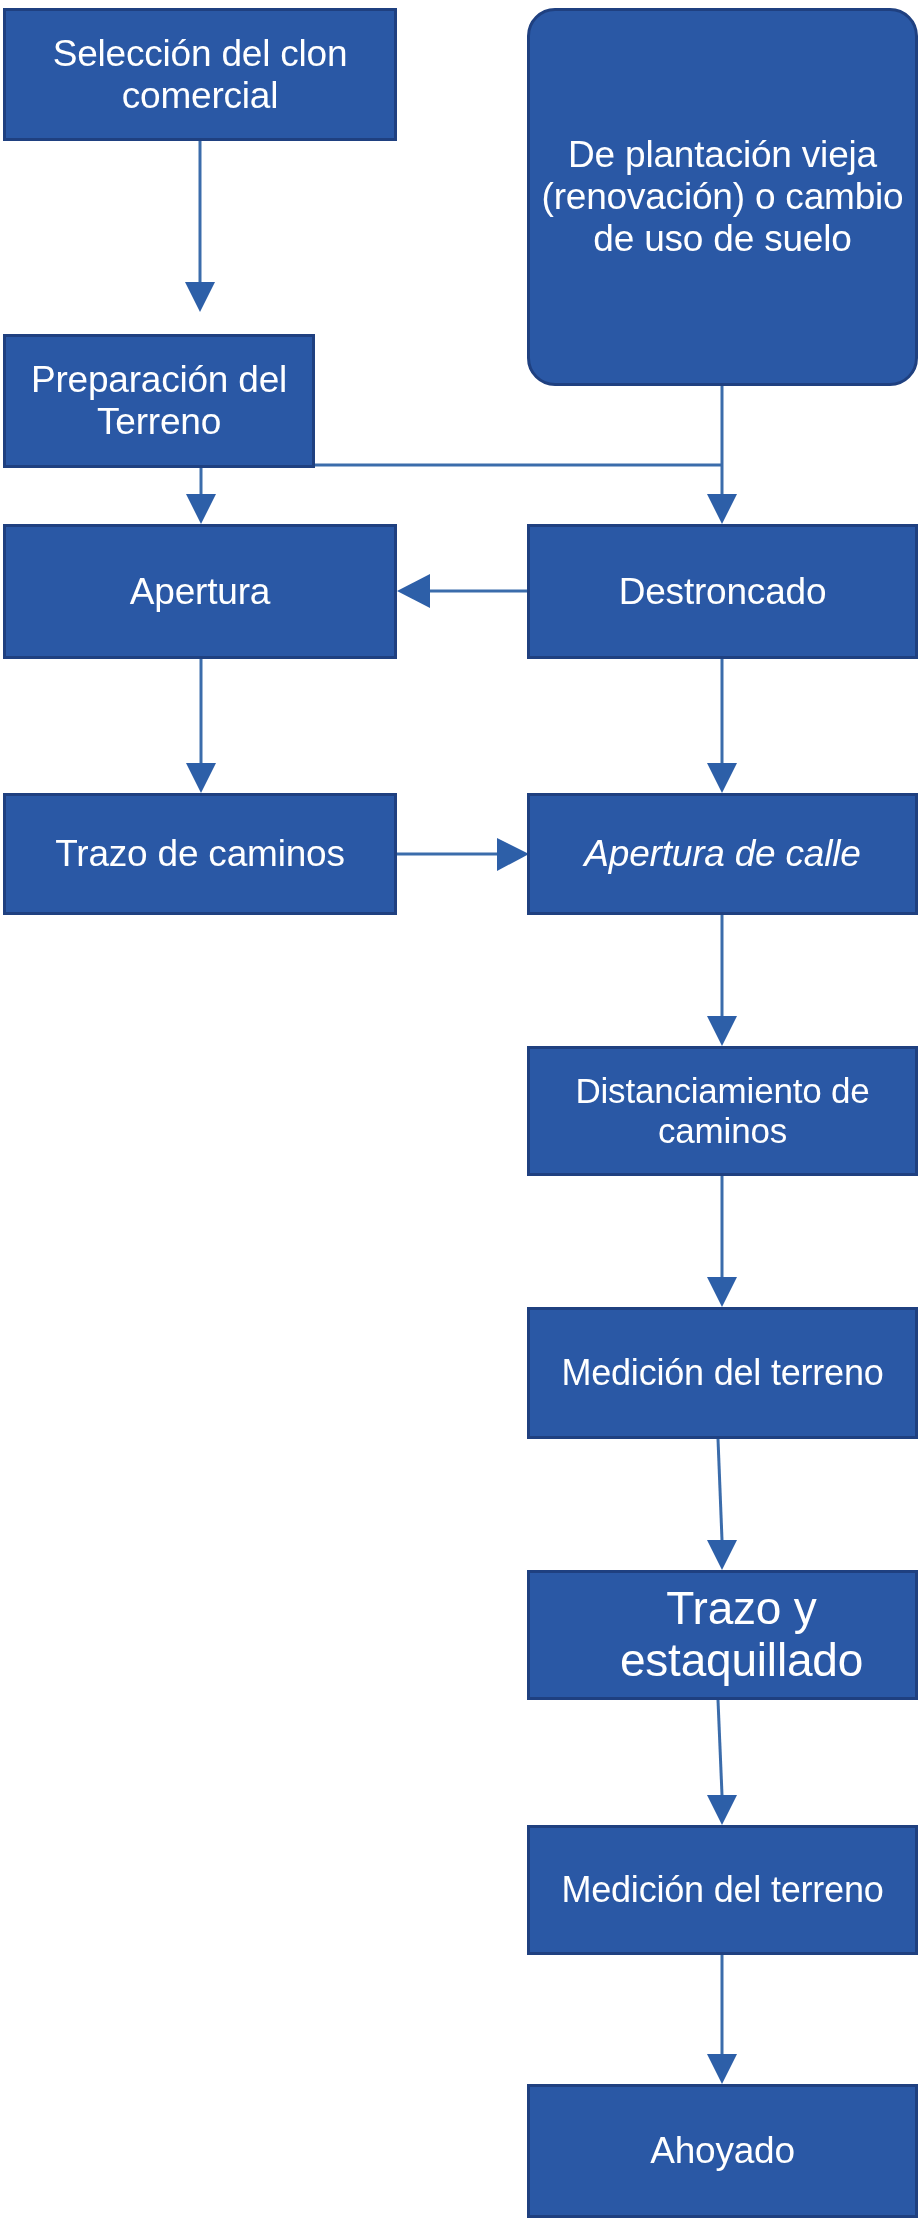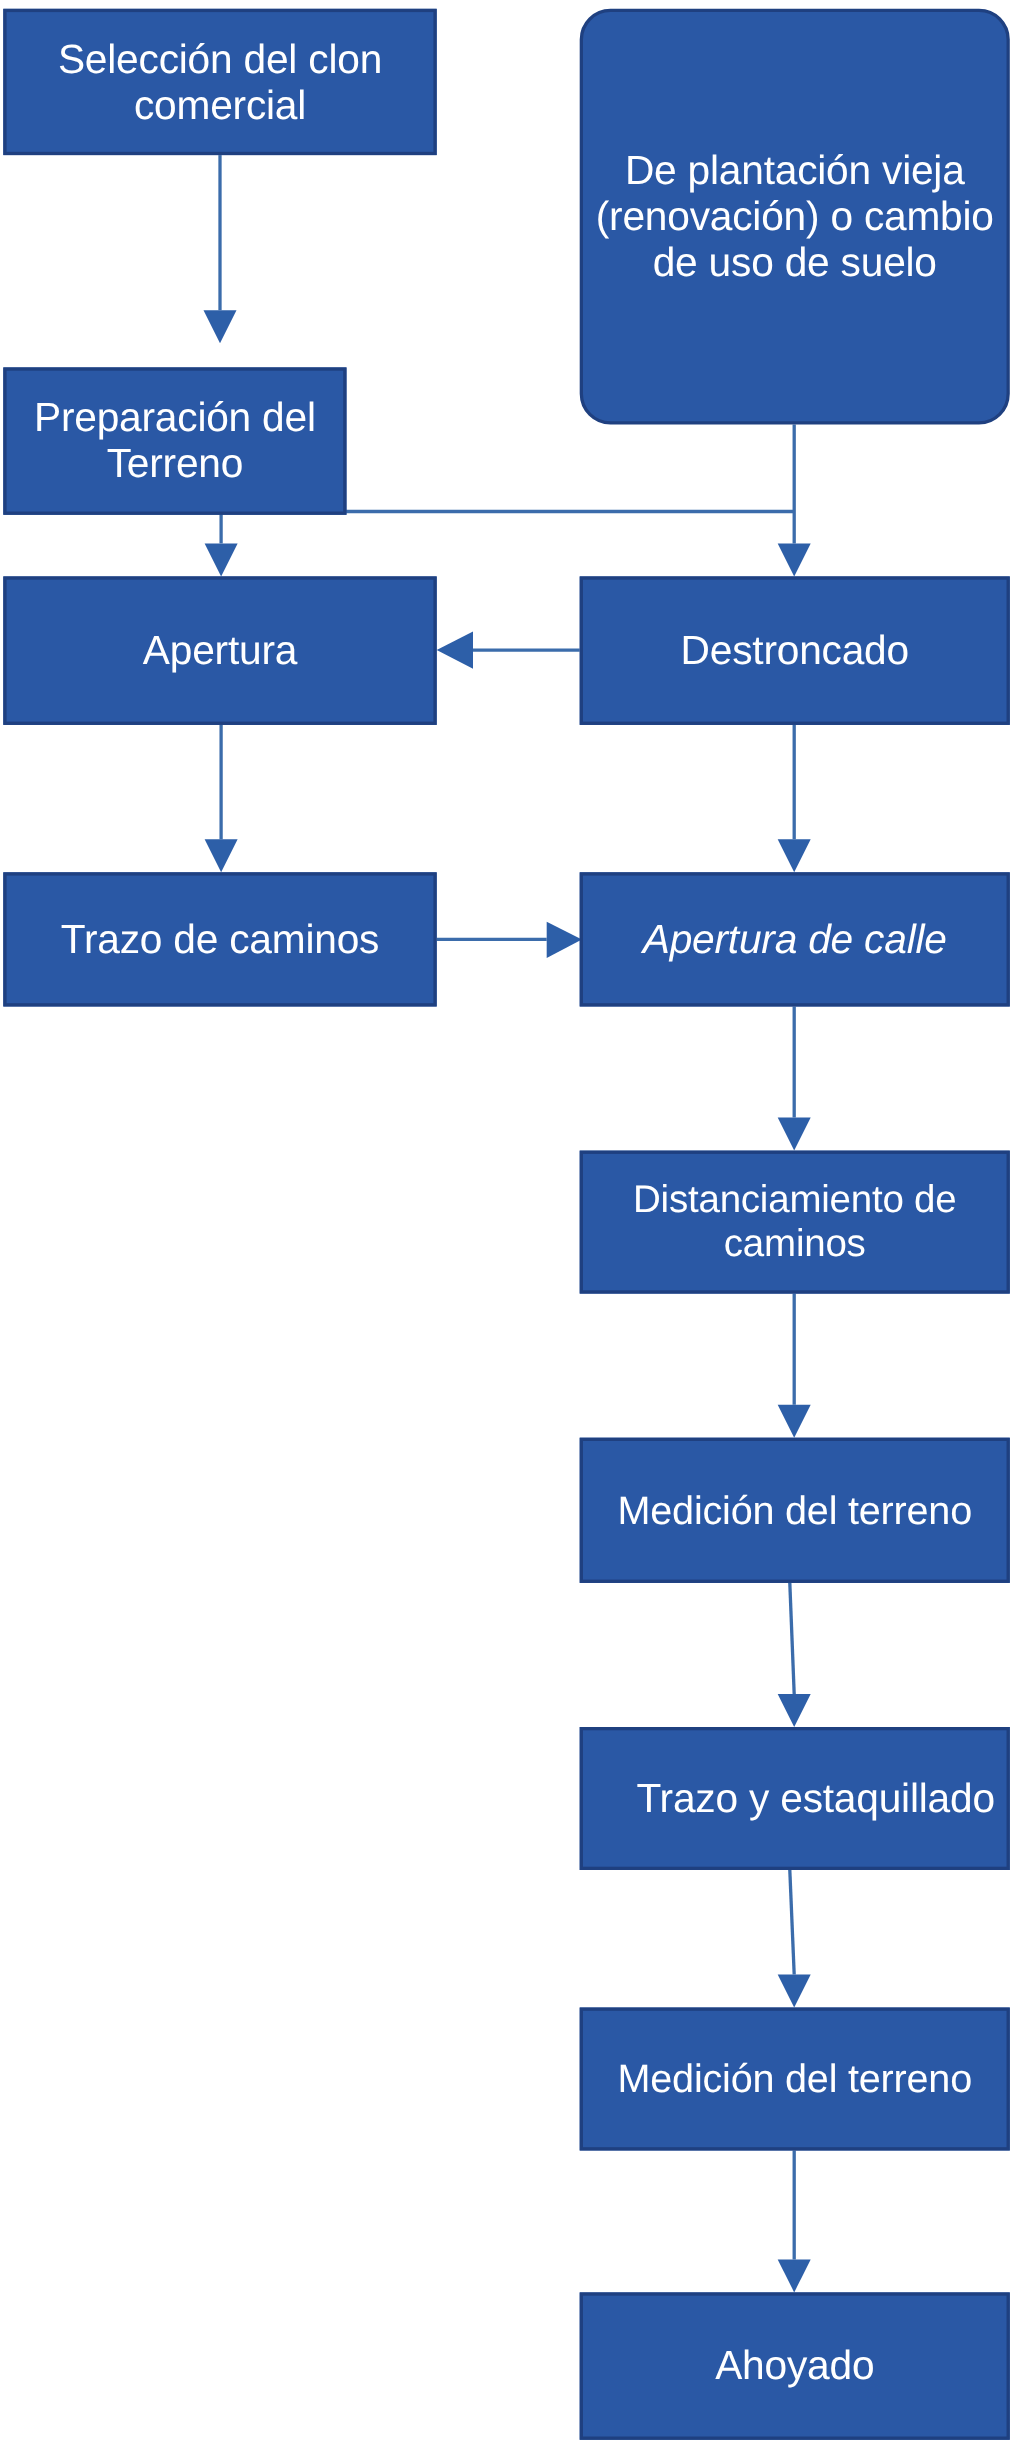--- a/index.html
+++ b/index.html
@@ -145,21 +145,21 @@
   </div>
 
   <div class="node" style="left:527px; top:1046px; width:391px; height:130px; font-size:35px;">
     <span>Distanciamiento de caminos</span>
   </div>
 
   <div class="node" style="left:527px; top:1307px; width:391px; height:132px; font-size:36px;">
     <span>Medición del terreno</span>
   </div>
 
-  <div class="node" style="left:527px; top:1570px; width:391px; height:130px; font-size:37px;padding-left:44px;">
+  <div class="node" style="left:527px; top:1570px; width:391px; height:130px; font-size:46px;padding-left:44px;">
     <span>Trazo y estaquillado</span>
   </div>
 
   <div class="node" style="left:527px; top:1825px; width:391px; height:130px; font-size:36px;">
     <span>Medición del terreno</span>
   </div>
 
   <div class="node" style="left:527px; top:2084px; width:391px; height:134px; font-size:37px;text-align:center;">
     <span>Ahoyado</span>
   </div>

